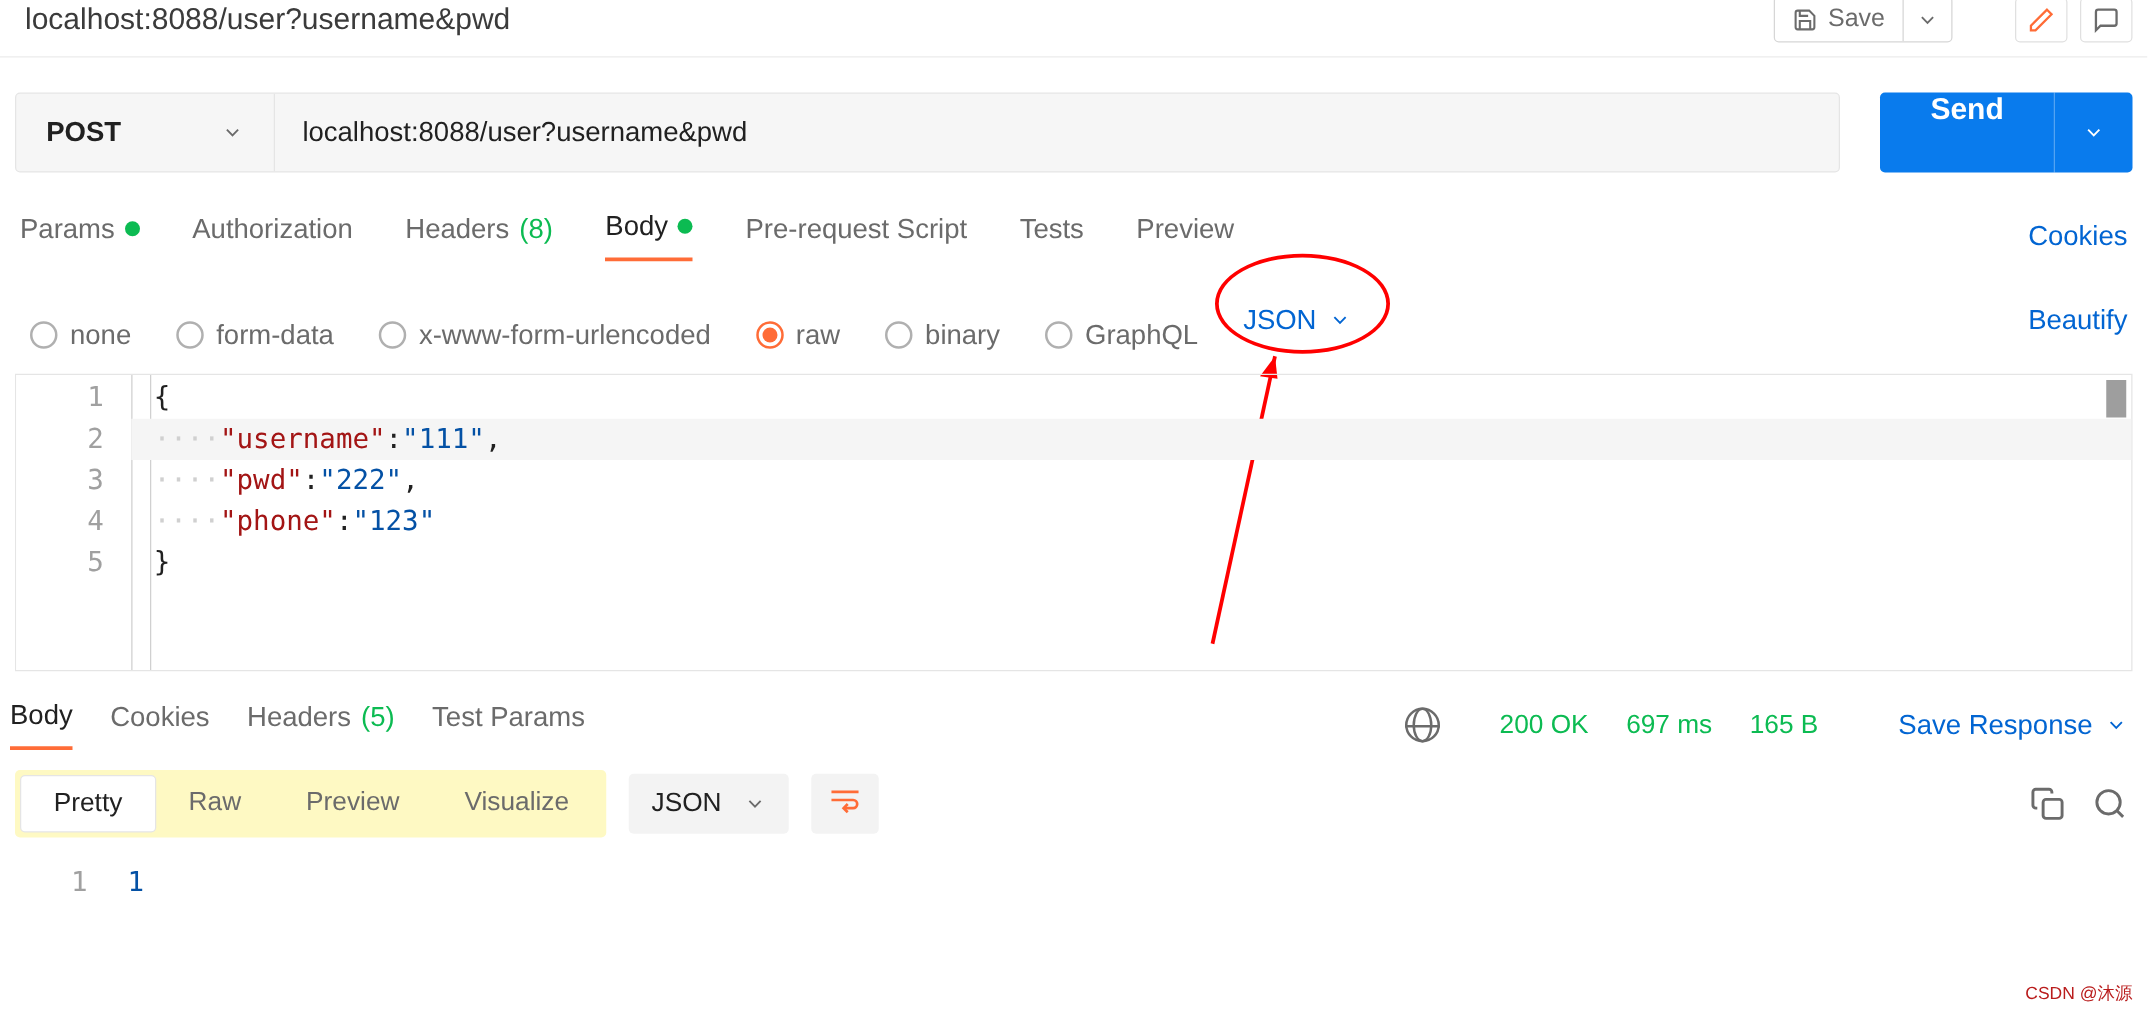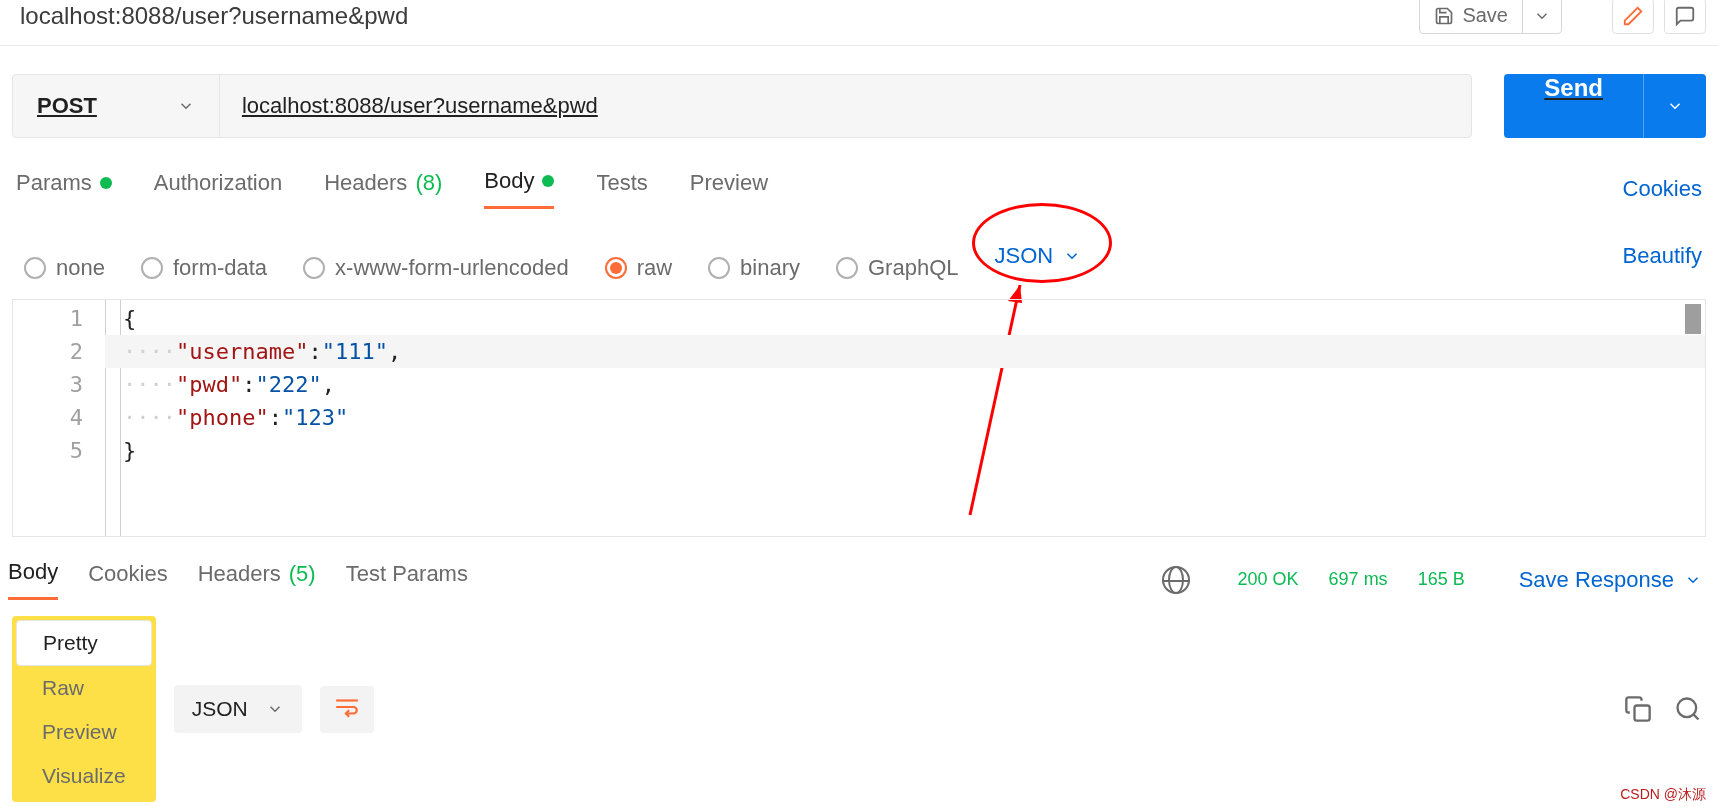--- a/index.html
+++ b/index.html
@@ -3,21 +3,21 @@
 <meta charset="utf-8">
 <style>
   * { box-sizing: border-box; margin: 0; padding: 0; }
   body { font-family: -apple-system, BlinkMacSystemFont, "Segoe UI", Arial, sans-serif; font-size: 20px; color: #212121; background: #fff; width: 1718px; }
   .topbar { display: flex; align-items: center; padding: 0 12px 14px 20px; border-bottom: 1px solid #ececec; height: 46px; }
   .topbar-title { font-size: 24px; color: #3b3b3b; flex: 1; }
   .btn-group { display: flex; border: 1px solid #d6d6d6; border-radius: 4px; overflow: hidden; margin-right: 40px; }
   .btn-group .btn-left { padding: 6px 14px; display: flex; align-items: center; gap: 8px; border-right: 1px solid #d6d6d6; color: #6b6b6b; font-size: 20px; }
   .btn-group .btn-right { padding: 6px 10px; display: flex; align-items: center; }
   .icon-btn { width: 42px; height: 36px; border: 1px solid #e0e0e0; border-radius: 4px; display: flex; align-items: center; justify-content: center; margin-left: 10px; }
-  .request-row { display: flex; padding: 28px 12px 0 12px; gap: 32px; text-decoration: underline; }
+  .request-row { display: flex; padding: 28px 12px 0 12px; gap: 32px; }
   .method-url { display: flex; flex: 1; background: #f6f6f6; border: 1px solid #e5e5e5; border-radius: 4px; height: 64px; }
   .method-select { display: flex; align-items: center; gap: 80px; padding: 0 24px; font-weight: 600; font-size: 22px; color: #212121; border-right: 1px solid #e5e5e5; }
   .url-input { flex: 1; display: flex; align-items: center; padding: 0 22px; font-size: 22px; color: #212121; }
   .send-btn { display: flex; align-items: flex-start; background: #097bed; color: #fff; border-radius: 4px; height: 64px; font-weight: 600; font-size: 24px; }
   .send-btn .label { padding: 0 40px; }
   .send-btn .chev { padding: 0 22px; border-left: 1px solid rgba(255,255,255,.3); height: 100%; display: flex; align-items: center; }
   .tabs { display: flex; align-items: center; padding: 30px 16px 0 16px; gap: 42px; font-size: 22px; color: #6b6b6b; }
   .tab { padding-bottom: 12px; display: flex; align-items: center; gap: 8px; }
   .tab.active { color: #212121; border-bottom: 3px solid #ff6c37; font-weight: 500; }
   .dot { width: 12px; height: 12px; border-radius: 50%; background: #0cbb52; display: inline-block; }
@@ -41,23 +41,23 @@
   .code-line.hl { background: #f5f5f5; }
   .ws-dots { color: #d0d0d0; }
   .key { color: #a31515; }
   .str { color: #0451a5; }
   .punct { color: #212121; }
   .mini { position: absolute; right: 4px; top: 4px; width: 16px; height: 30px; background: #9e9e9e; }
   .resp-tabs { display: flex; align-items: center; padding: 22px 16px 0 8px; gap: 30px; font-size: 22px; color: #6b6b6b; }
   .resp-tabs .tab { padding-bottom: 12px; }
   .resp-tabs .tab.active { color: #212121; border-bottom: 3px solid #ff6c37; }
   .resp-tabs .spacer { flex: 1; }
-  .status { color: #0cbb52; font-size: 18px; }
+  .status { color: #0cbb52; font-size: 21px; }
   .resp-mode-row { display: flex; align-items: center; padding: 16px 16px 0 12px; gap: 0; font-size: 21px; color: #6b6b6b; }
-  .mode-tabs { display: flex; background: #fde047; border-radius: 4px; padding: 4px; flex-direction: column; }
+  .mode-tabs { display: flex; background: #fef9c3; border-radius: 4px; padding: 4px; }
   .mode-tab { padding: 10px 26px; border-radius: 4px; }
   .mode-tab.active { background: #fff; color: #212121; border: 1px solid #e5e5e5; font-weight: 500; }
   .resp-json-dd { margin-left: 18px; background: #f3f3f3; border-radius: 4px; padding: 12px 18px; display: flex; align-items: center; gap: 18px; color: #212121; font-weight: 500; }
   .wrap-btn { margin-left: 18px; background: #f3f3f3; border-radius: 4px; padding: 10px 14px; }
   .resp-mode-row .spacer { flex: 1; }
   .resp-code { font-family: Menlo, Consolas, monospace; font-size: 22px; color: #6b6b6b; padding: 24px 0 0 0; display: flex; }
   .resp-code .ln { width: 92px; text-align: right; padding-right: 22px; color: #a0a0a0; }
   .resp-code .val { color: #0451a5; padding-left: 10px; }
   .watermark { position: fixed; right: 12px; bottom: 6px; font-size: 14px; color: #b91c1c; }
   .chev-svg { width: 18px; height: 18px; }
@@ -126,20 +126,21 @@
     </div>
   <div class="tab">Authorization</div>
   <div class="tab">
       <span>Headers</span> 
       <span class="count-green">(8)</span>
     </div>
   <div class="tab active">
       <span>Body</span>
       <span class="dot"></span>
     </div>
+  <div class="tab">Pre-request Script</div>
   <div class="tab">Tests</div>
   <div class="tab">Preview</div>
   <div class="spacer"></div>
   <div class="link-blue">Cookies</div>
 </div>
 
 <div class="body-type-row">
   <div class="radio">
       <span class="radio-circle"></span>
       <span>none</span>
@@ -205,21 +206,21 @@
   <div class="tab">
       <span>Headers</span> 
       <span class="count-green">(5)</span>
     </div>
   <div class="tab">Test Params</div>
   <div class="spacer"></div>
   <div class="globe"></div>
   <div class="status" style="margin-left:18px">200 OK</div>
   <div class="status">697 ms</div>
   <div class="status">165 B</div>
-  <div class="link-blue" style="display:flex;align-items:center;gap:10px;margin-left:24px">
+  <div class="link-blue" style="display:flex;align-items:center;gap:10px;margin-left:34px">
     <span>Save Response</span>
     <svg class="chev-svg" viewBox="0 0 24 24" fill="none" stroke="#0265d2" stroke-width="2">
         <polyline points="6 9 12 15 18 9"></polyline>
       </svg>
   </div>
 </div>
 
 <div class="resp-mode-row">
   <div class="mode-tabs">
     <div class="mode-tab active">Pretty</div>

